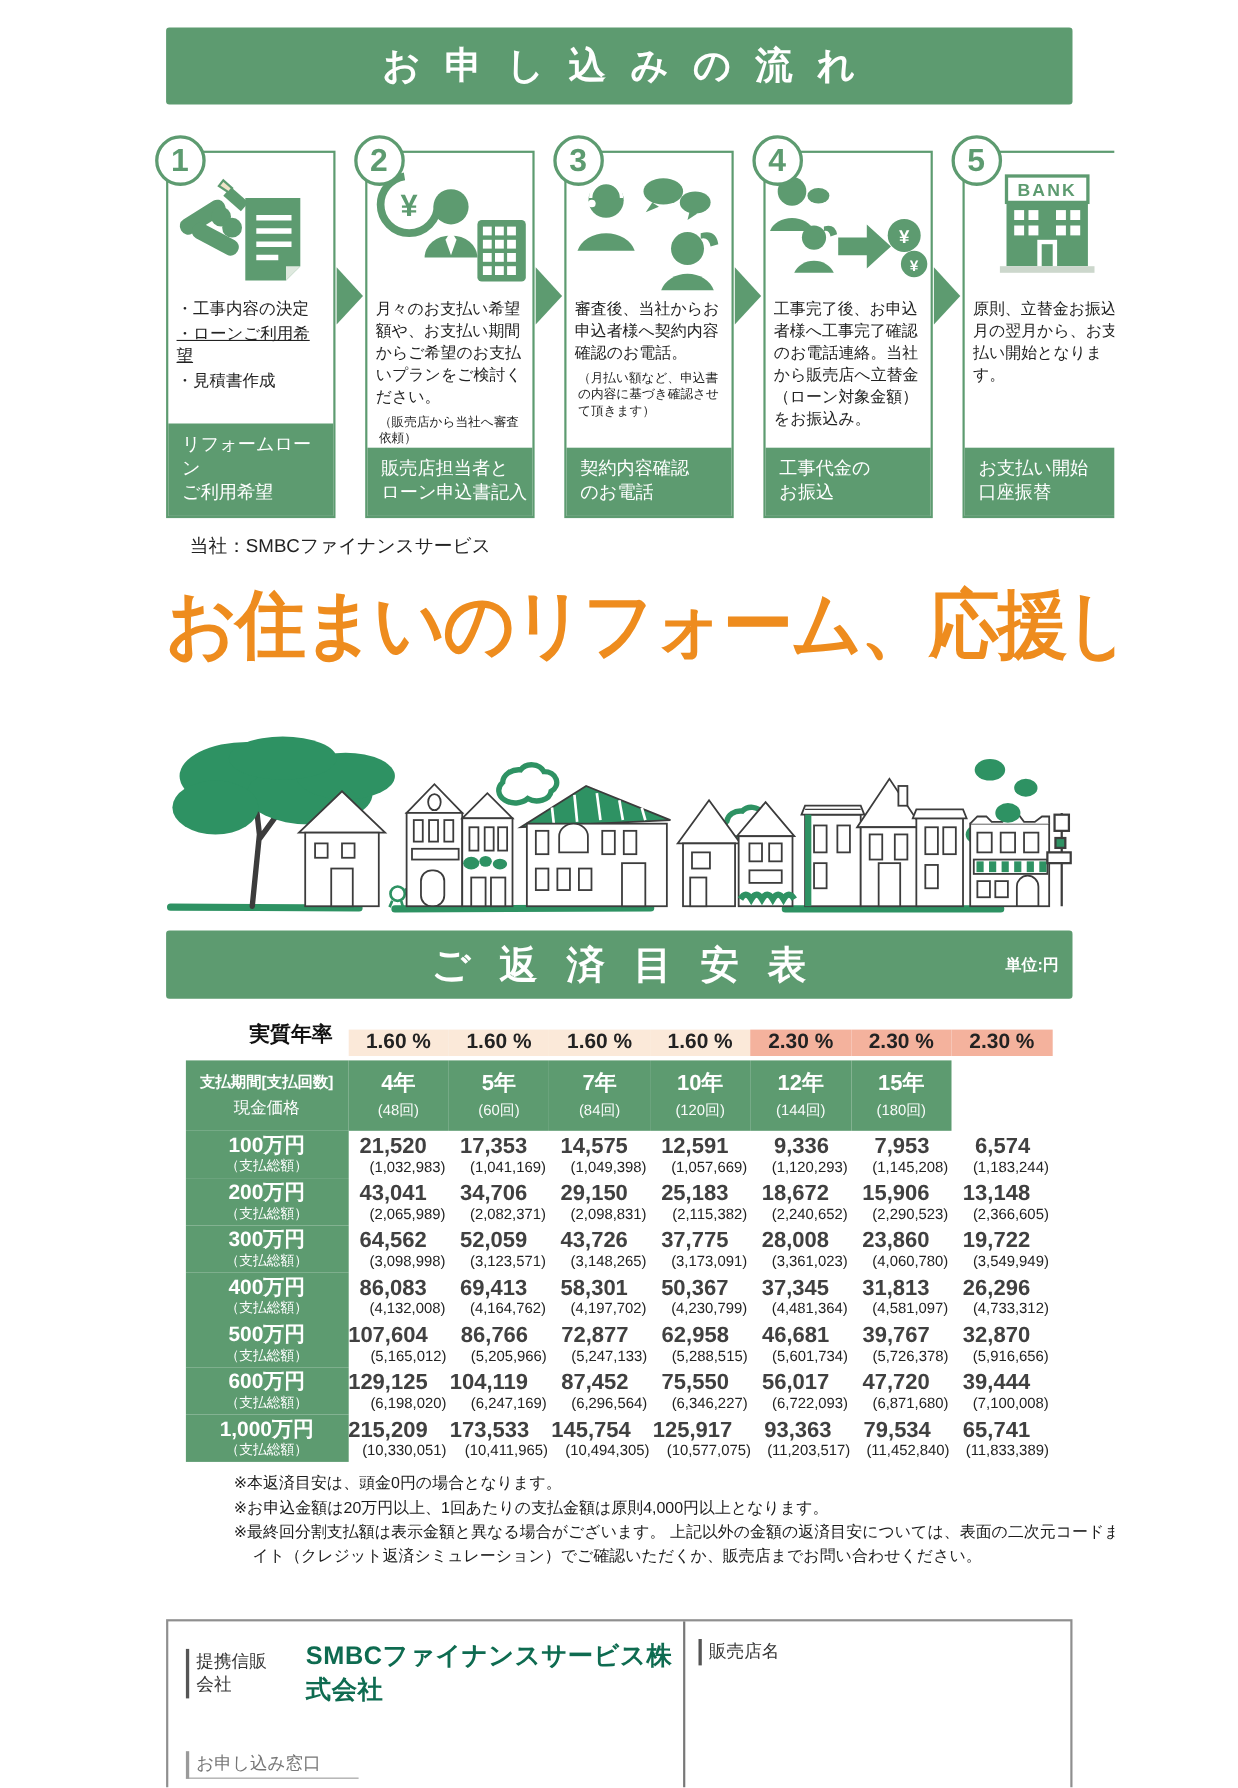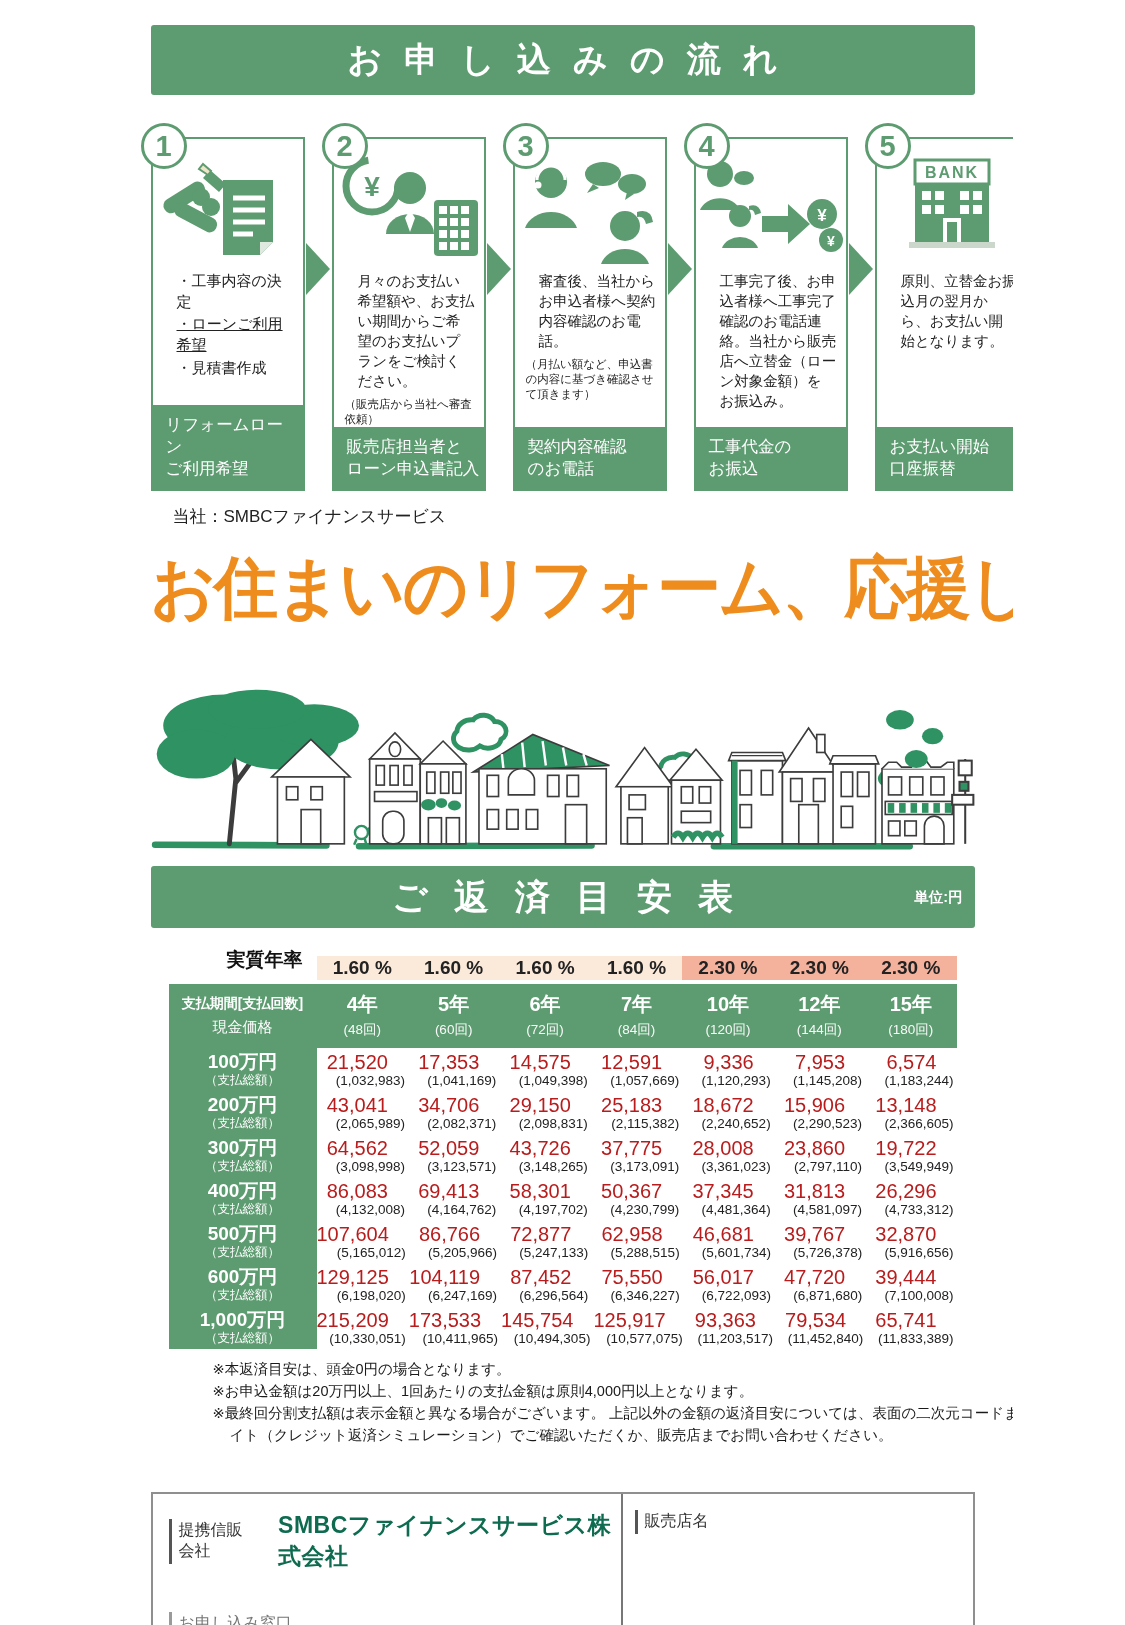--- a/index.html
+++ b/index.html
@@ -13,21 +13,21 @@
     display:flex; align-items:center; justify-content:center; text-indent:22px; }
 
   
   .steps { margin-top:30px; display:flex; align-items:stretch; }
   .step { position:relative; flex:1; border:2px solid #5d9b70; background:#fff;
     min-height:318px; display:flex; flex-direction:column; margin-top:12px; }
   .num-circle { position:absolute; top:-16px; left:-12px; width:46px; height:46px;
     background:#fff; border:3px solid #5d9b70; border-radius:50%; color:#5d9b70;
     font-size:29px; font-weight:700; line-height:40px; text-align:center; z-index:2; }
   .icon-area { height:128px; display:flex; align-items:center; justify-content:center; padding-top:10px; }
-  .step-text { padding:4px 9px 0 24px; font-size:14.5px; line-height:1.38; color:#222; }
+  .step-text { padding:4px 9px 0 8px; font-size:14.5px; line-height:1.38; color:#222; }
   .step-text .bullet { margin-bottom:2px; font-size:15px; }
   .step-text .u { text-decoration:underline; }
   .step-note { padding:6px 8px 0 11px; font-size:11.5px; line-height:1.3; color:#222; }
   .step-footer { margin-top:auto; background:#5d9b70; color:#fff; font-size:16.5px;
     line-height:1.35; padding:8px 4px 10px 13px; min-height:60px; }
   .arrow { width:27px; position:relative; flex:0 0 27px; }
   .arrow::before { content:""; position:absolute; top:118px; left:1px;
     border-left:24px solid #5d9b70; border-top:26px solid transparent; border-bottom:26px solid transparent; }
 
   
@@ -57,21 +57,21 @@
   .green { background:#5d9b70; color:#fff; }
   .period-grid { min-height:64px; }
   .period-label .line1 { font-size:14px; font-weight:700; padding-top:6px; }
   .period-label .line2 { font-size:15px; padding:5px 0 6px 0; }
   .period-cell .year { font-size:20px; font-weight:700; padding-top:4px; }
   .period-cell .count { font-size:13.5px; padding:3px 0 6px 0; opacity:.96; }
   .trow { display:grid; grid-template-columns:148px repeat(7,1fr); height:43px; }
   .row-label .amt { font-size:19px; font-weight:700; line-height:1.1; }
   .row-label .sub { font-size:12.5px; line-height:1.2;font-family:Liberation Serif, serif; }
   .value-cell { align-items:flex-end !important; }
-  .value-cell .mon { font-size:20px; font-weight:400; color:#b91c1c; line-height:1.05; padding-right:20px; }
+  .value-cell .mon { font-size:20px; font-weight:700; color:#404040; line-height:1.05; padding-right:20px; }
   .value-cell .tot { font-size:13.5px; color:#222; line-height:1.15; padding-right:3px; }
 
   
   .notes { margin:10px 0 0 62px; font-size:14.5px; line-height:1.5; color:#1a1a1a; width:920px; }
   .notes div { padding-left:17px; text-indent:-17px; }
 
   
   .footer-box { margin-top:46px; height:184px; border:2px solid #8f8f8f; display:flex; background:#fff; }
   .fb-left { flex:1; padding:16px 8px 8px 16px; display:flex; flex-direction:column; }
   .fb-right { width:352px; border-left:2px solid #777; padding:16px 10px 8px 12px; display:flex; flex-direction:column; justify-content:space-between; }
@@ -438,24 +438,20 @@
         </div>
         <div class="cell green period-cell">
           <div class="year">4年</div>
           <div class="count">(48回)</div>
         </div>
         <div class="cell green period-cell">
           <div class="year">5年</div>
           <div class="count">(60回)</div>
         </div>
         <div class="cell green period-cell">
-          <div class="year">6年</div>
-          <div class="count">(72回)</div>
-        </div>
-        <div class="cell green period-cell">
           <div class="year">7年</div>
           <div class="count">(84回)</div>
         </div>
         <div class="cell green period-cell">
           <div class="year">10年</div>
           <div class="count">(120回)</div>
         </div>
         <div class="cell green period-cell">
           <div class="year">12年</div>
           <div class="count">(144回)</div>
@@ -554,21 +550,21 @@
           <div class="cell value-cell">
             <div class="mon">37,775</div>
             <div class="tot">(3,173,091)</div>
           </div>
           <div class="cell value-cell">
             <div class="mon">28,008</div>
             <div class="tot">(3,361,023)</div>
           </div>
           <div class="cell value-cell">
             <div class="mon">23,860</div>
-            <div class="tot">(2,797,110)</div>
+            <div class="tot">(4,060,780)</div>
           </div>
           <div class="cell value-cell">
             <div class="mon">19,722</div>
             <div class="tot">(3,549,949)</div>
           </div>
         </div>
         <div class="trow">
           <div class="cell green row-label">
             <div class="amt">400万円</div>
             <div class="sub">（支払総額）</div>

